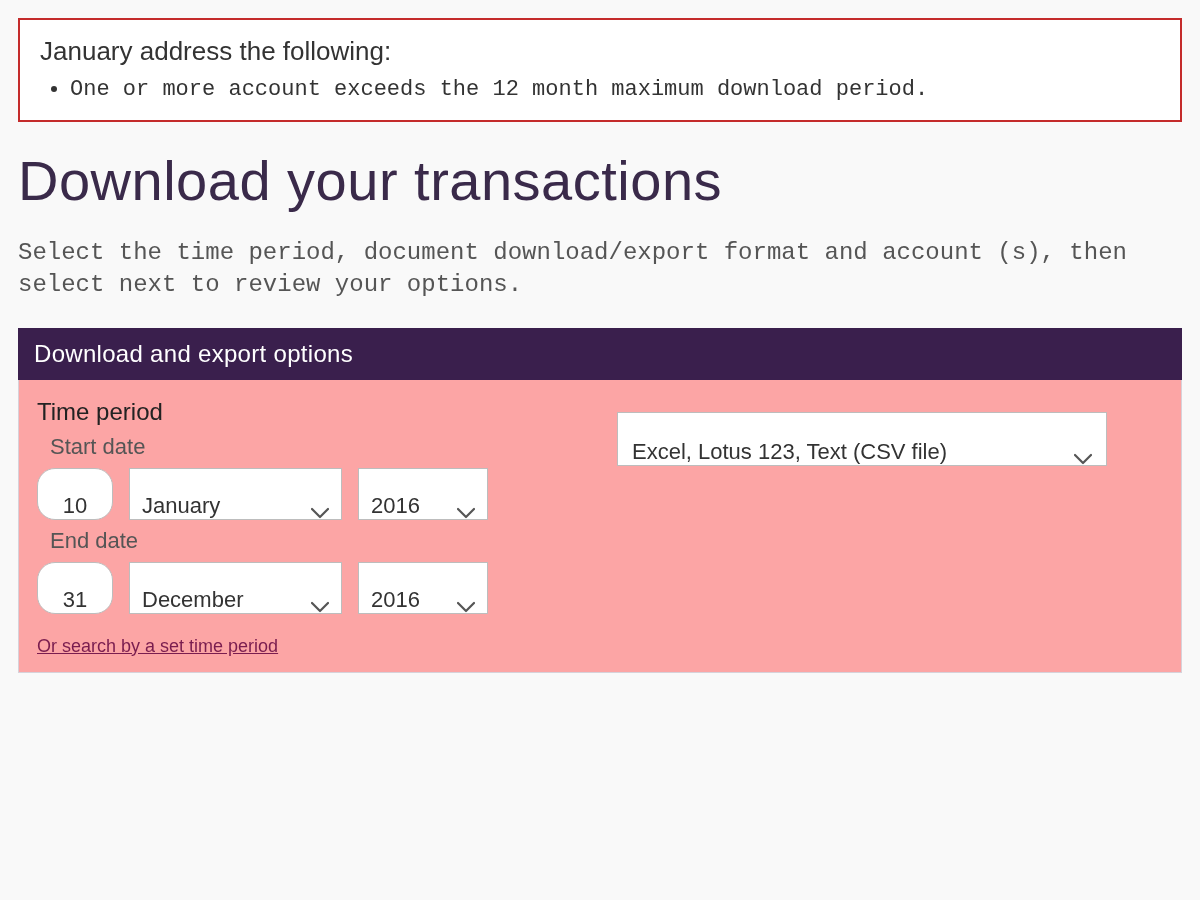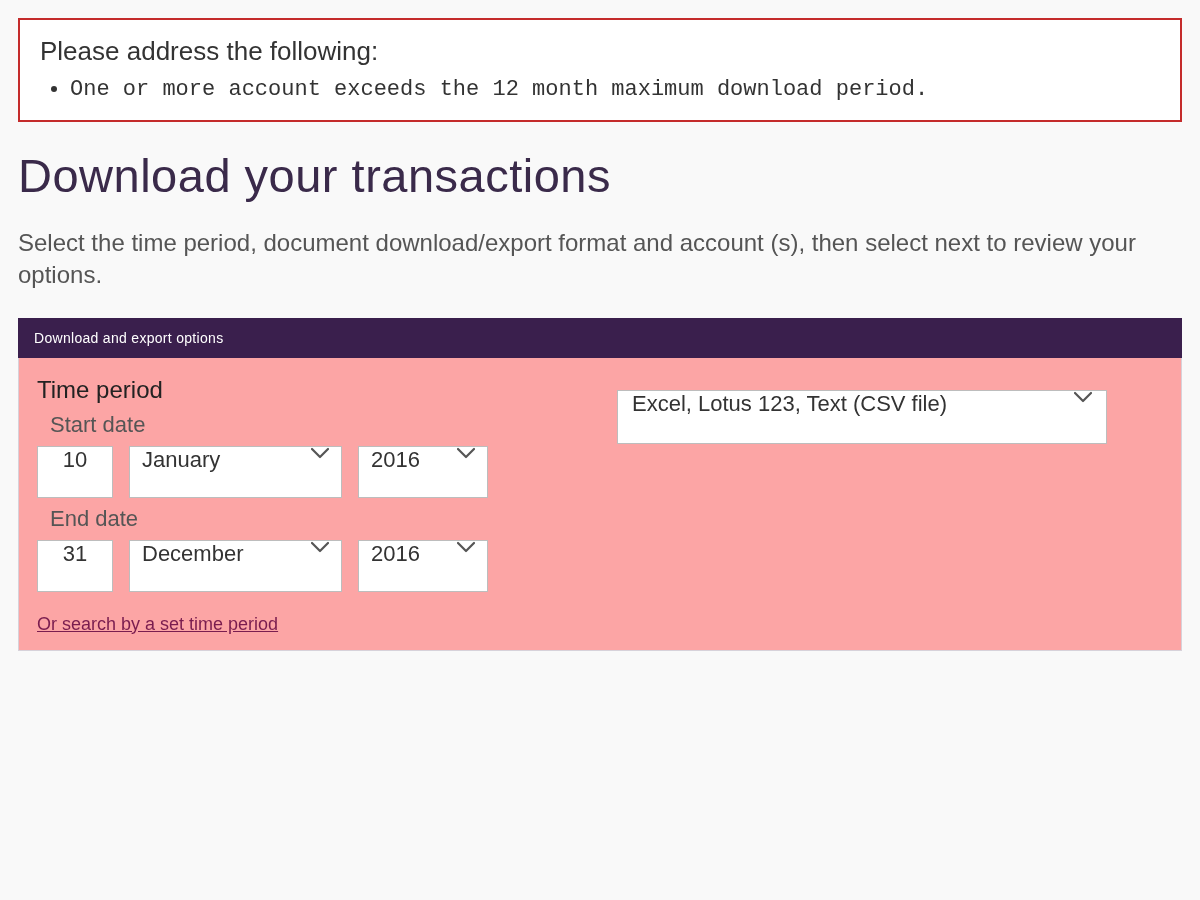--- a/index.html
+++ b/index.html
@@ -18,36 +18,37 @@
     margin-bottom:26px;
   }
   .error-title {
     font-size:26px;
     color:#333;
     margin-bottom:10px;
   }
   .error-box ul { margin:0; padding-left:30px;font-family:Liberation Mono, monospace; }
   .error-box li { font-size:22px; color:#333; }
   h1.page-title {
-    font-size:47px;
+    font-size:56px;
     font-weight:400;
     color:#3a2a4a;
     margin:18px 0 20px 0;
     letter-spacing:0.5px;
   }
   .intro {
     font-size:24px;
     color:#555;
     line-height:1.35;
     margin-bottom:26px;
+    font-family:Liberation Mono, monospace;
   }
   .panel-header {
     background:#3a1f4d;
     color:#fff;
-    font-size:14px;
+    font-size:24px;
     padding:12px 16px;
     letter-spacing:0.3px;
   }
   .panel-body {
     border:1px solid #d7d2da;
     border-top:none;
     background:#fca5a5;
     padding:18px 18px 14px 18px;
   }
   .columns { display:flex; gap:60px; }
@@ -62,28 +63,28 @@
     font-size:22px;
     color:#555;
     margin:8px 0 8px 13px;
   }
   .date-row { display:flex; gap:16px; margin-bottom:6px; }
   .select-box {
     border:1px solid #bdbdbd;
     background:#fff;
     height:52px;
     display:flex;
-    align-items:flex-start;
+    align-items:flex-end;
     justify-content:space-between;
     padding:0 12px;
     font-size:22px;
     color:#333;
     cursor:pointer;
   }
-  .select-box.day { width:76px; justify-content:center; }
+  .select-box.day { width:76px; justify-content:center;border-radius:18px; }
   .select-box.month { width:213px; }
   .select-box.year { width:130px; }
   .select-box.export { width:490px; height:54px; padding:0 14px; margin-top:14px; }
   .chevron {
     display:inline-block;
   }
   .chevron svg { display:block; }
   .type-row { display:flex; align-items:center; gap:8px; }
   .info-badge {
     width:26px; height:26px; border-radius:50%;
@@ -103,21 +104,21 @@
     font-size:18px;
     text-decoration:underline;
     border-bottom:1px dotted transparent;
     cursor:pointer;
   }
 </style>
 </head>
 <body>
 
 <div class="error-box">
-  <div class="error-title">Please address the following:</div>
+  <div class="error-title">January address the following:</div>
   <ul>
     <li>One or more account exceeds the 12 month maximum download period.</li>
   </ul>
 </div>
 
 <h1 class="page-title">Download your transactions</h1>
 
 <p class="intro">Select the time period, document download/export format and account (s), then select next to review your options.</p>
 
 <div class="panel-header">Download and export options</div>

